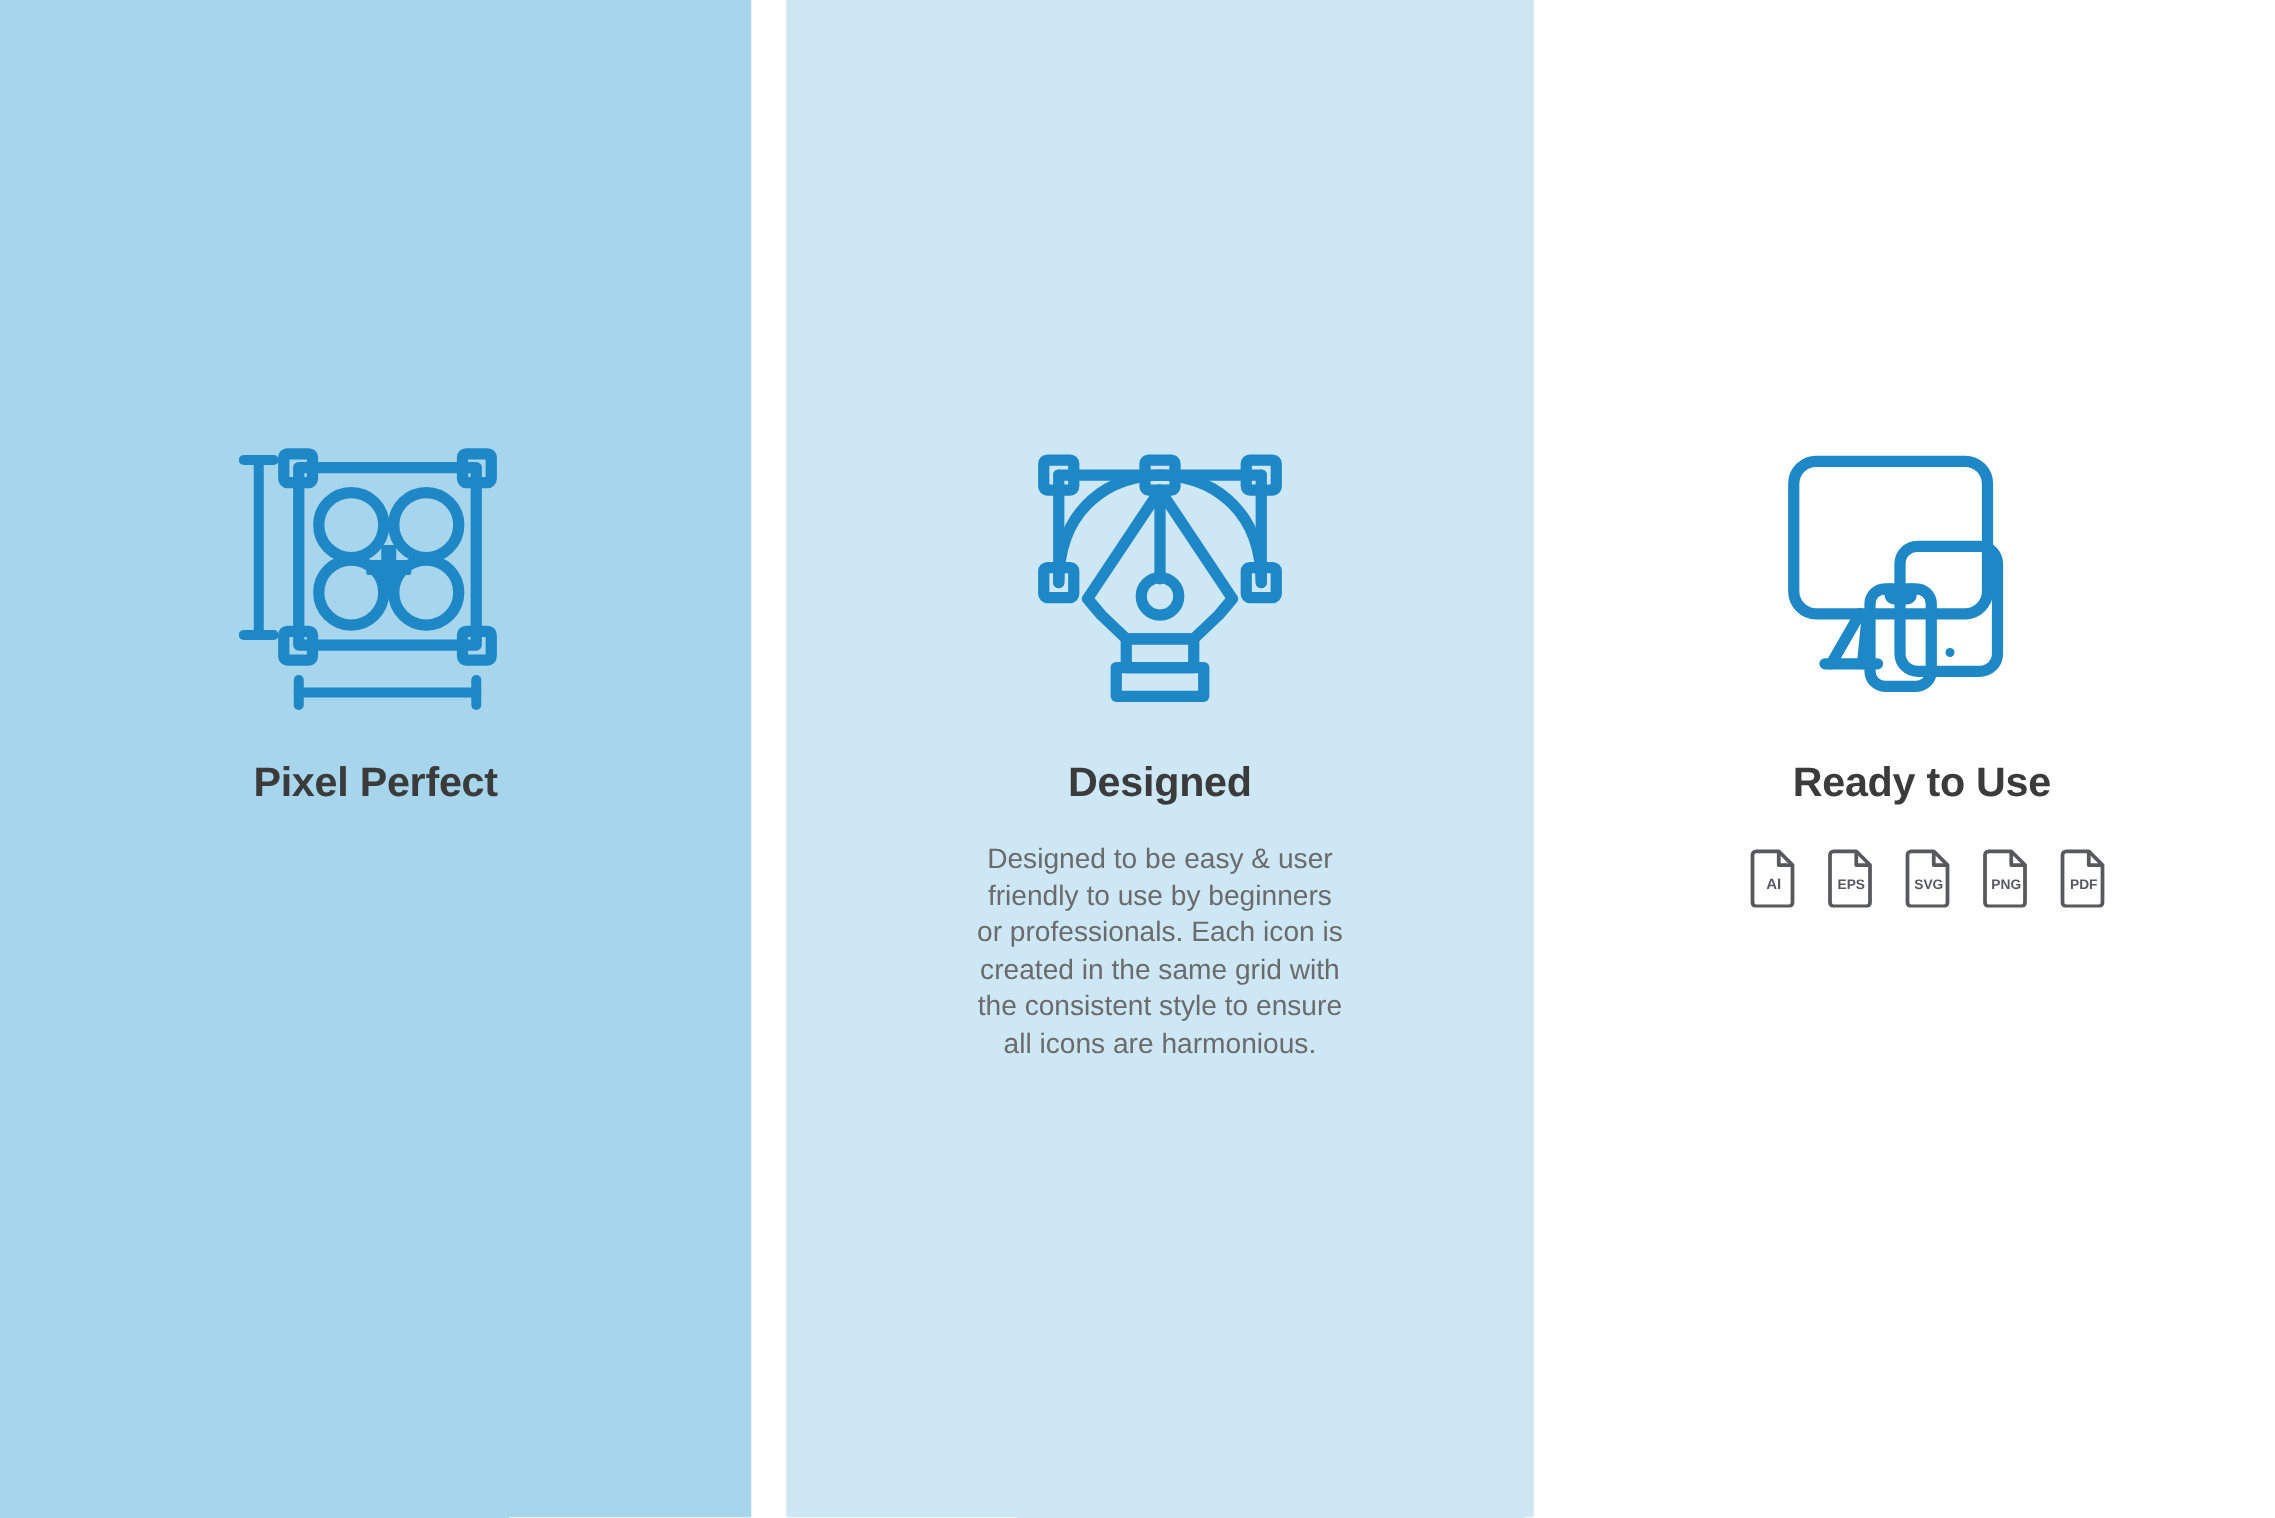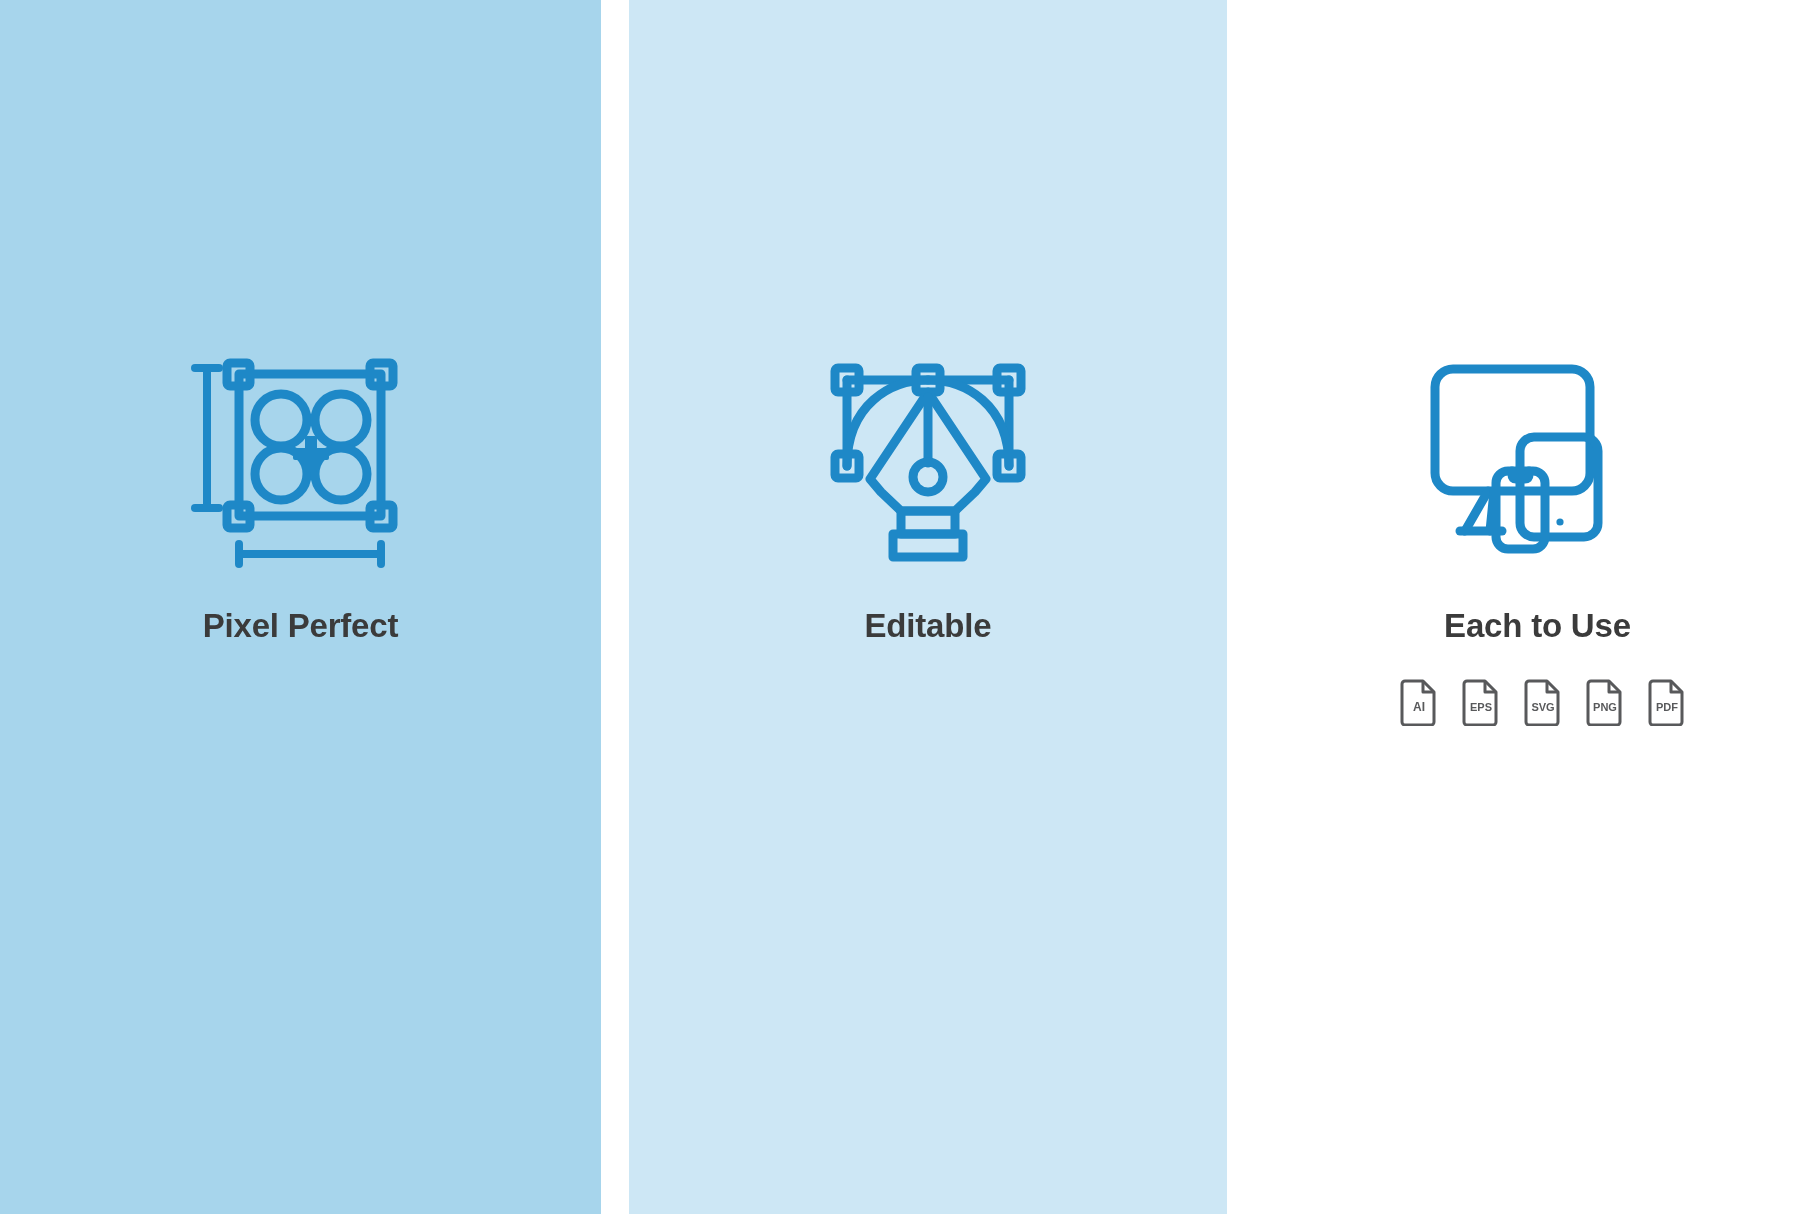--- a/index.html
+++ b/index.html
@@ -163,21 +163,27 @@
             <line x1="105" y1="38" x2="105" y2="104"></line>
             <circle cx="105" cy="118" r="15"></circle>
           </g>
 
           <g class="stroke-blue">
             <path d="M78 152 L 132 152 L 132 175 L 78 175 Z"></path>
             <path d="M70 175 L 140 175 L 140 198 L 70 198 Z"></path>
           </g>
         </svg>
       </div>
-      <h2 class="heading">Editable</h2>
+      <h2 class="heading">Designed</h2>
+      <p class="body-text" style="max-width:340px;">Designed to be easy &amp; user
+friendly to use by beginners
+or professionals. Each icon is
+created in the same grid with
+the consistent style to ensure
+all icons are harmonious.</p>
     </div>
   </section>
 
   <section class="panel panel-3">
     <div class="col-inner">
       <div class="icon-wrap">
         <svg width="214" height="212" viewBox="0 0 214 212" aria-hidden="true">
 
           <g class="stroke-blue">
             <rect x="5" y="10" width="155" height="122" rx="18"></rect>
@@ -190,21 +196,21 @@
             <rect x="90" y="78" width="78" height="100" rx="14"></rect>
             <circle cx="130" cy="163" r="3.6" fill="#1e88c7" stroke="none"></circle>
           </g>
 
           <g class="stroke-blue">
             <rect x="66" y="112" width="49" height="78" rx="12"></rect>
             <path d="M82 112 L 82 116 Q 82 120 86 120 L 95 120 Q 99 120 99 116 L 99 112"></path>
           </g>
         </svg>
       </div>
-      <h2 class="heading">Each to Use</h2>
+      <h2 class="heading">Ready to Use</h2>
 
       <div class="filetypes">
 
         <svg class="filetype" width="38" height="48" viewBox="0 0 38 48">
           <path d="M5 3 h18 l11 11 v30 a3 3 0 0 1 -3 3 h-26 a3 3 0 0 1 -3 -3 v-38 a3 3 0 0 1 3 -3 z" fill="none" stroke="#58595b" stroke-width="3" stroke-linejoin="round"></path>
           <path d="M23 3 v11 h11" fill="none" stroke="#58595b" stroke-width="3" stroke-linejoin="round"></path>
           <text x="19" y="33" text-anchor="middle" font-family="Liberation Sans, sans-serif" font-size="12" font-weight="bold" fill="#58595b">AI</text>
         </svg>
 
         <svg class="filetype" width="38" height="48" viewBox="0 0 38 48">

